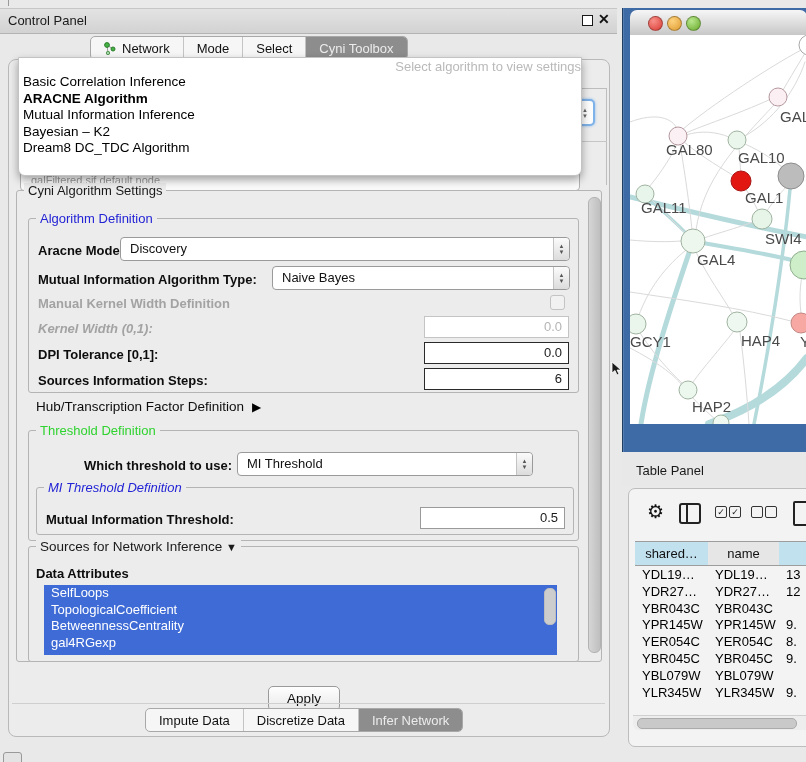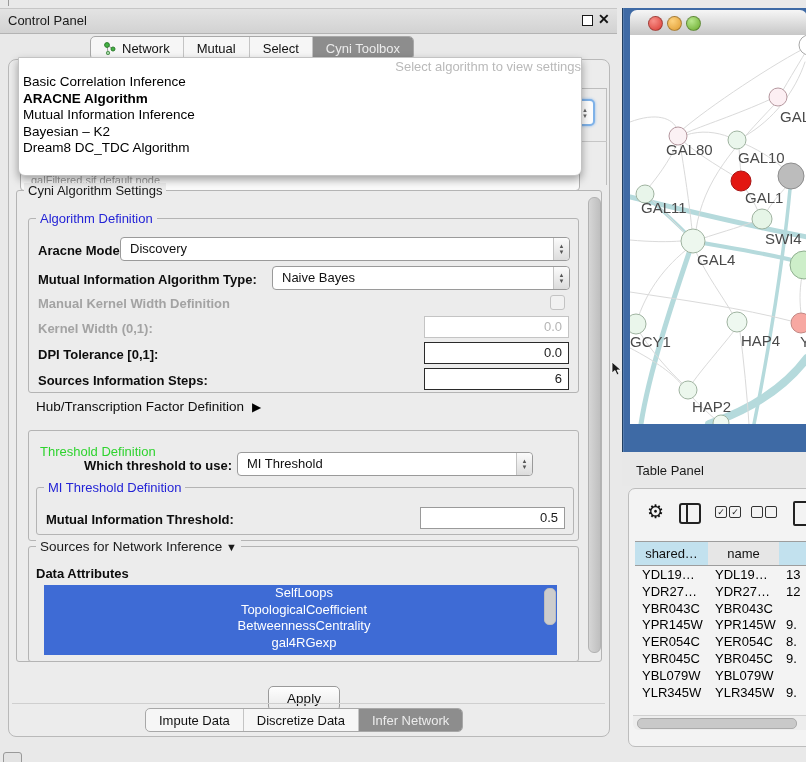--- a/index.html
+++ b/index.html
@@ -44,41 +44,41 @@
     border:2px solid #7fb2e8;border-radius:5px;box-shadow:0 0 3px #8ab9ec;
     font-size:6px;color:#666;display:flex;flex-direction:column;align-items:center;justify-content:center;line-height:6px;}
   .bg-combo{left:20px;top:171px;width:558px;height:18px;border:1px solid #b2b2b2;
     border-radius:4px;background:#fafafa;overflow:hidden;}
   .bg-combo span{position:absolute;left:10px;top:2px;font-size:11px;color:#9a9a9a;white-space:nowrap;}
   
   .grp{position:absolute;border:1px solid #b4b4b4;border-radius:3px;background:#ececec;}
   .grp-title{position:absolute;top:-8px;left:7px;background:#ececec;padding:0 4px;
     font-size:13px;color:#1a1a1a;white-space:nowrap;}
   .grp-title.blue{color:#2323d6;}
-  .grp-title.green{color:#2fd32f;margin-top:21px;}
+  .grp-title.green{color:#2fd32f;}
   .lbl{position:absolute;font-size:13px;font-weight:bold;color:#0d0d0d;white-space:nowrap;}
   .lbl.dis{color:#a3a3a3;}
   .lbl.normal{font-weight:normal;}
   .tf{position:absolute;background:#fff;font-size:13px;color:#1a1a1a;text-align:right;
     padding:2px 6px 0 4px;border:1px solid #2a2a2a;}
   .tf.dis{border:1px solid #c4c4c4;color:#b5b5b5;}
   .combo{position:absolute;display:flex;background:#fff;border:1px solid #9a9a9a;border-radius:4px;height:22px;}
   .combo .val{flex:1;font-size:13px;color:#111;padding:3px 0 0 9px;white-space:nowrap;overflow:hidden;}
   .combo .step{width:15px;border-left:1px solid #c3c3c3;border-radius:0 4px 4px 0;
     background:linear-gradient(#fbfbfb,#dcdcdc);display:flex;flex-direction:column;
     align-items:center;justify-content:center;font-size:6px;line-height:6px;color:#555;}
   .chk{position:absolute;width:13px;height:13px;border:1px solid #c3c3c3;border-radius:3px;background:#f1f1f1;}
   .arrow-right{display:inline-block;margin-left:8px;color:#000;font-size:12px;}
   
   .vtrack{left:587px;top:193px;width:13px;height:464px;background:#ececec;}
   .vthumb{left:588px;top:197px;width:11px;height:454px;border-radius:6px;
     background:linear-gradient(90deg,#d6d6d6,#bfbfbf);border:1px solid #b2b2b2;}
   
   .srclist{position:absolute;left:44px;top:585px;width:513px;height:70px;overflow:hidden;}
-  .srclist .row{height:16.7px;line-height:16.7px;font-size:13px;color:#fff;padding-left:7px;white-space:nowrap;text-align:center;}
+  .srclist .row{height:16.7px;line-height:16.7px;font-size:13px;color:#fff;padding-left:7px;white-space:nowrap;}
   .list-thumb{left:544px;top:588px;width:10px;height:35px;border-radius:5px;background:#cdcdcd;border:1px solid #bdbdbd;}
   
   .apply{left:268px;top:674px;width:70px;height:23px;border:1px solid #9a9a9a;border-radius:5px;
     background:linear-gradient(#fefefe,#e8e8e8);font-size:13.5px;color:#111;
     display:flex;align-items:center;justify-content:center;margin-top:12px;}
   .btabbar{left:145px;top:708px;height:22px;display:flex;background:#f6f6f6;
     border:1px solid #a8a8a8;border-radius:5px;overflow:hidden;}
   
   .netwin{left:622px;top:8px;width:184px;height:444px;background:#3e6aa5;
     border-left:1px solid #203e61;box-shadow:inset 1px 0 0 #577fb3;}
@@ -132,21 +132,21 @@
       <svg class="net-ico" width="12" height="13" viewBox="0 0 12 13">
         <line x1="3" y1="3" x2="9" y2="7" stroke="#9a9a9a"></line>
         <line x1="3" y1="3" x2="4" y2="11" stroke="#9a9a9a"></line>
         <circle cx="3" cy="3" r="2.4" fill="#44b244" stroke="#2c7c2c"></circle>
         <circle cx="9" cy="7" r="2" fill="#44b244" stroke="#2c7c2c"></circle>
         <circle cx="4" cy="11" r="1.7" fill="#9fd49f" stroke="#5a9a5a"></circle>
       </svg>
       <span>Network</span>
     </div>
     <div class="tab">
-      <span>Mutual</span>
+      <span>Mode</span>
     </div>
     <div class="tab">
       <span>Select</span>
     </div>
     <div class="tab active">
       <span>Cyni Toolbox</span>
     </div>
   </div>
 
 <div class="abs panelA"></div>
@@ -191,41 +191,41 @@
 <span class="lbl" style="left:38px;top:272px;">Mutual Information Algorithm Type:</span>
 <div class="combo" style="left:272px;top:266px;width:296px;">
   <span class="val">Naive Bayes</span>
   <span class="step">
       <span>▲</span>
       <span>▼</span>
     </span>
 </div>
 <span class="lbl dis" style="left:38px;top:296px;">Manual Kernel Width Definition</span>
 <span class="chk" style="left:550px;top:295px;"></span>
-<span class="lbl dis" style="left:38px;top:321px;">Kernel Width (0,1):</span>
+<span class="lbl dis" style="left:38px;top:321px;font-style:italic;">Kernel Width (0,1):</span>
 <div class="tf dis" style="left:424px;top:316px;width:133px;height:18px;">0.0</div>
 <span class="lbl" style="left:38px;top:347px;">DPI Tolerance [0,1]:</span>
 <div class="tf" style="left:424px;top:342px;width:133px;height:18px;">0.0</div>
 <span class="lbl" style="left:38px;top:373px;">Sources Information Steps:</span>
 <div class="tf" style="left:424px;top:368px;width:133px;height:18px;">6</div>
 
 <span class="lbl normal" style="left:36px;top:399px;font-size:13.5px;"><span>Hub/Transcription Factor Definition</span><span class="arrow-right">▶</span></span>
 
 <div class="grp" style="left:28px;top:430px;width:549px;height:109px;">
   <span class="grp-title green">Threshold Definition</span>
 </div>
 <span class="lbl" style="left:84px;top:458px;">Which threshold to use:</span>
 <div class="combo" style="left:237px;top:452px;width:294px;">
   <span class="val">MI Threshold</span>
   <span class="step">
       <span>▲</span>
       <span>▼</span>
     </span>
 </div>
-<div class="grp" style="left:36px;top:487px;width:536px;height:46px;">
+<div class="grp" style="left:36px;top:487px;width:536px;height:46px;font-style:italic;">
   <span class="grp-title blue">MI Threshold Definition</span>
 </div>
 <span class="lbl" style="left:46px;top:512px;">Mutual Information Threshold:</span>
 <div class="tf" style="left:420px;top:507px;width:133px;height:18px;border-color:#9a9a9a;">0.5</div>
 
 <div class="grp" style="left:28px;top:546px;width:549px;height:114px;">
   <span class="grp-title" style="font-size:13.5px;"><span>Sources for Network Inference</span> <span style="font-size:11px;">▼</span></span>
 </div>
 <span class="lbl" style="left:36px;top:566px;">Data Attributes</span>
 <div class="srclist" id="src-list" style="background:#3e6bd5;">

